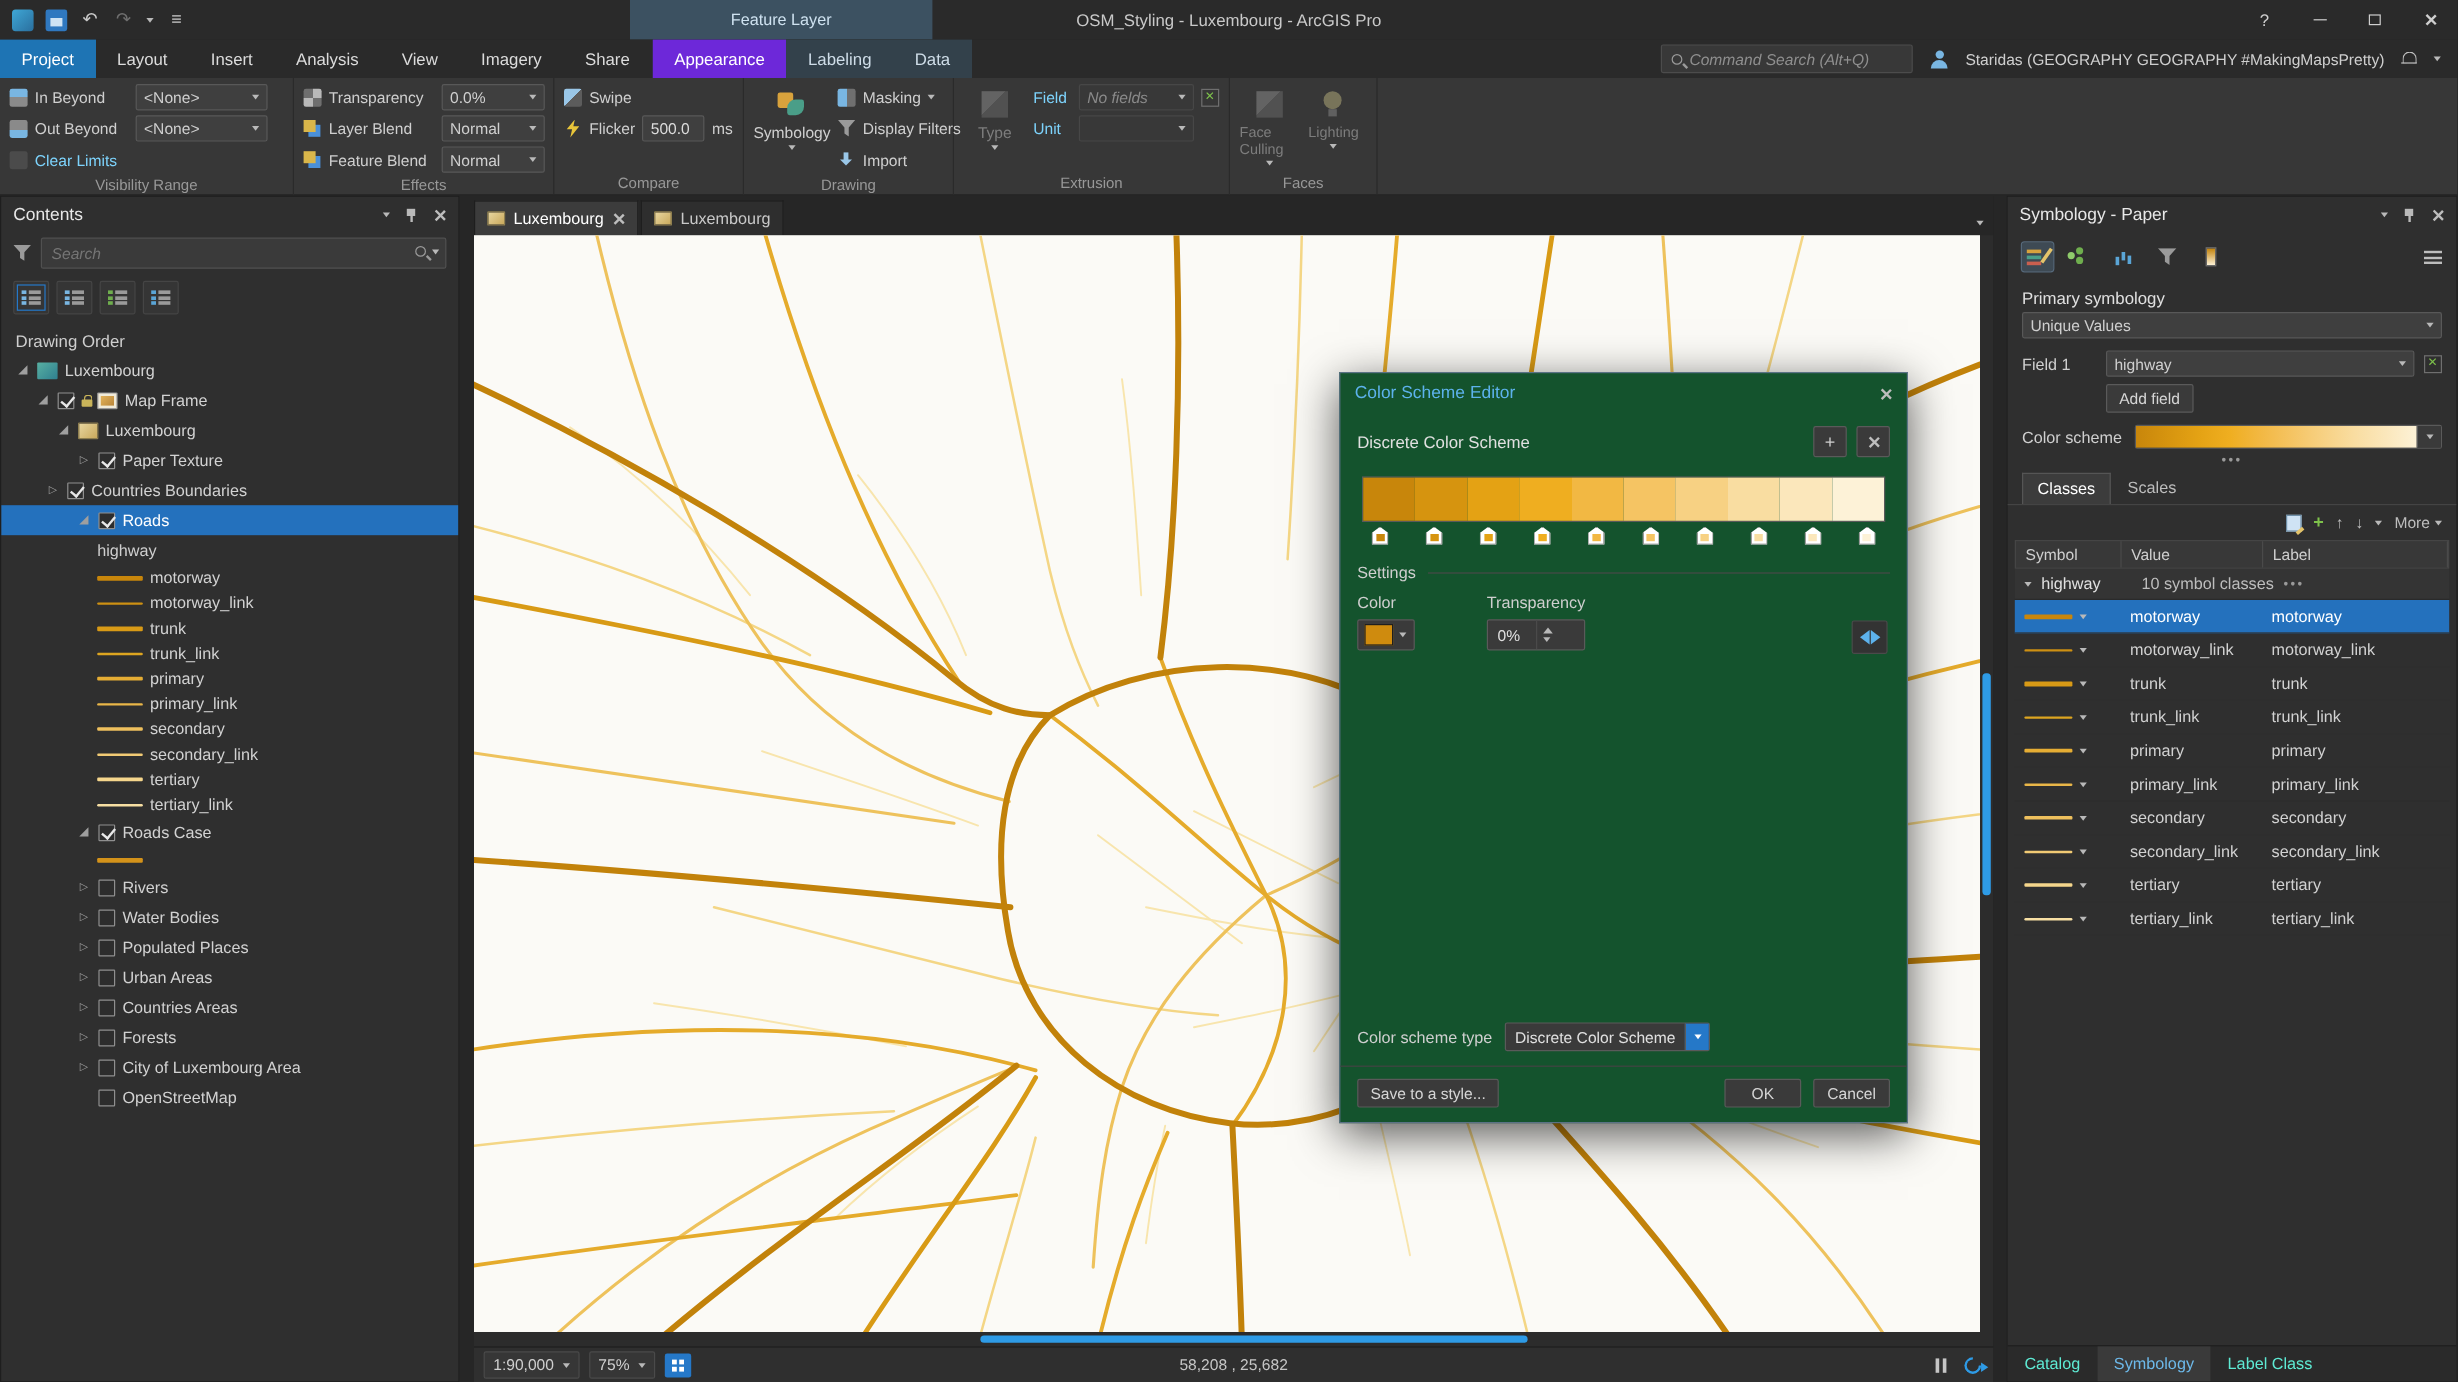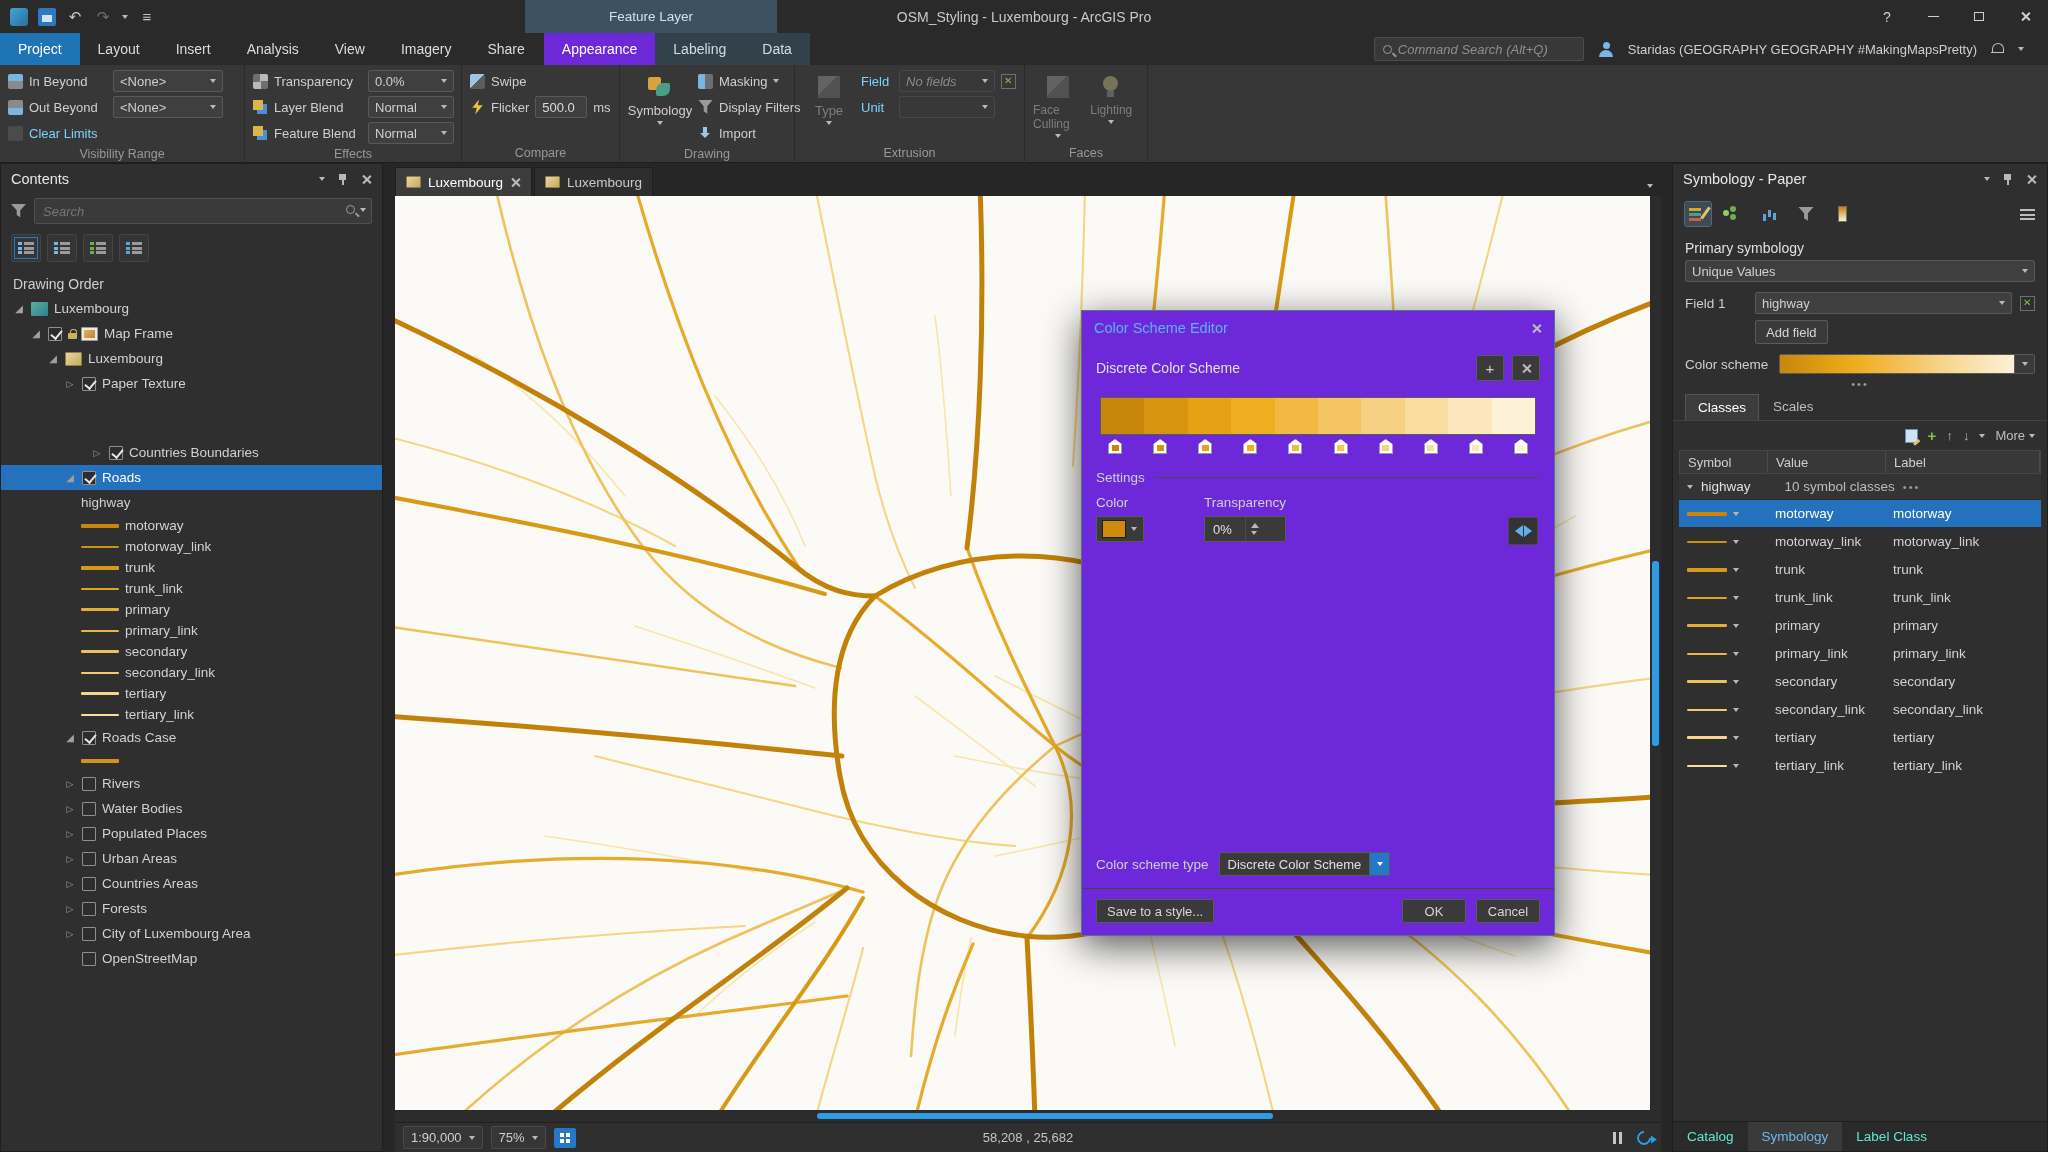--- a/index.html
+++ b/index.html
@@ -27,21 +27,21 @@
   .help-q::before { content:"?"; color:#cfcfcf; font-size:14px; }
   .ctx-band { position:absolute; left:525px; top:0; width:252px; height:33px; background:#3c5161; color:#cfe2f0; display:flex; align-items:center; justify-content:center; font-size:13.5px; }
 
   
   .tabrow { position:absolute; left:0; top:33px; width:2048px; height:32px; background:#2a2a2a; display:flex; align-items:stretch; }
   .rtab { padding:0 18px; display:flex; align-items:center; font-size:14px; color:#dcdcdc; cursor:default; }
   .rtab.project { background:#1e74b4; color:#fff; }
   #tabs-ctx { display:flex; background:#33414b; margin-left:1px; }
   .rtab.ctx { color:#cfdde8; }
   .rtab.ctx.active { background:#6d28d9; color:#ffffff; }
-  .tr-right { position:absolute; right:0; top:0; height:32px; display:flex; align-items:center; gap:14px; padding-right:24px; }
+  .tr-right { position:absolute; right:0; top:0; height:32px; display:flex; align-items:center; gap:14px; padding-right:14px; }
   .searchbox { width:210px; height:24px; background:#383838; border:1px solid #4c4c4c; border-radius:2px; display:flex; align-items:center; gap:6px; padding:0 8px; }
   .mag { width:9px; height:9px; border:1.5px solid #9a9a9a; border-radius:50%; position:relative; flex:none; }
   .mag::after { content:""; position:absolute; left:8px; top:8px; width:5px; height:1.5px; background:#9a9a9a; transform:rotate(45deg); }
   .searchtext { color:#8f8f8f; font-style:italic; font-size:13px; white-space:nowrap; }
   .person { width:16px; height:16px; position:relative; flex:none; }
   .person::before { content:""; position:absolute; left:5px; top:1px; width:7px; height:7px; border-radius:50%; background:#79b6e2; }
   .person::after { content:""; position:absolute; left:1px; top:9px; width:14px; height:7px; border-radius:7px 7px 0 0; background:#79b6e2; }
   .username { font-size:13px; color:#cfcfcf; white-space:nowrap; }
   .bell { width:13px; height:13px; position:relative; }
   .bell::before { content:""; position:absolute; left:1px; top:0; width:10px; height:9px; border:1.5px solid #c0c0c0; border-bottom:none; border-radius:6px 6px 0 0; }
@@ -207,21 +207,21 @@
   .group-row { display:flex; align-items:center; height:26px; gap:8px; padding:0 8px; font-size:13.5px; color:#e0e0e0; background:#343434; border-bottom:1px solid #2a2a2a; }
   .group-meta { color:#bdbdbd; margin-left:26px; }
   .srow { display:flex; align-items:center; height:28px; font-size:13.5px; color:#d2d2d2; border-bottom:1px solid #2e2e2e; }
   .srow.selected { background:#2471bd; color:#ffffff; }
   .srow .cell { padding:0 8px; display:flex; align-items:center; gap:6px; }
   .bottom-tabs { position:absolute; left:0; bottom:0; width:100%; height:30px; background:#2a2a2a; display:flex; align-items:stretch; border-top:1px solid #1f1f1f; }
   .btab { padding:0 14px; display:flex; align-items:center; font-size:13.5px; color:#5eead4; }
   .btab.active { background:#3a3a3a; color:#6db9ea; }
 
   
-  #dialog { position:absolute; left:1081px; top:310px; width:474px; height:626px; background:#6d28d9; border:1px solid #5a7285; box-shadow:0 10px 36px rgba(0,0,0,.65); z-index:50; }
+  #dialog { position:absolute; left:1116px; top:310px; width:474px; height:626px; background:#14532d; border:1px solid #5a7285; box-shadow:0 10px 36px rgba(0,0,0,.65); z-index:50; }
   .dlg-title { height:34px; display:flex; align-items:center; justify-content:space-between; padding:0 12px; }
   .dlg-title .ttext { color:#5db2ec; font-size:14.5px; }
   .dlg-sub { display:flex; align-items:center; justify-content:space-between; padding:10px 14px 4px 14px; }
   .dlg-sub .stext { color:#e0e0e0; font-size:14px; }
   .sqbtns { display:flex; gap:8px; }
   .sqbtn { width:28px; height:26px; background:#3a3a3a; border:1px solid #5a5a5a; border-radius:2px; display:flex; align-items:center; justify-content:center; color:#cfcfcf; font-size:15px; }
   .plus-g::before { content:"+"; }
   .ramp-big { margin:12px 18px 4px 18px; height:38px; display:flex; border:1px solid #5a5a5a; }
   .ramp-big i { flex:1; }
   .stops { margin:2px 18px 0 18px; display:flex; justify-content:space-between; padding:0 8px; }
@@ -548,21 +548,21 @@
         <div class="tree-row" style="padding-left: 46px;">
           <span class="expander open"></span>
           <span class="node-ic map"></span>
           <span>Luxembourg</span>
         </div>
         <div class="tree-row" style="padding-left: 63px;">
           <span class="expander closed"></span>
           <span class="cb checked"></span>
           <span>Paper Texture</span>
         </div>
-        <div class="tree-row" style="padding-left: 90px; margin-top: 44px;">
+        <div class="tree-row" style="padding-left: 37px;">
           <span class="expander closed"></span>
           <span class="cb checked"></span>
           <span>Countries Boundaries</span>
         </div>
         <div class="tree-row selected" style="padding-left: 63px;">
           <span class="expander open"></span>
           <span class="cb checked"></span>
           <span>Roads</span>
         </div>
         <div class="tree-row" style="padding-left: 80px;">

